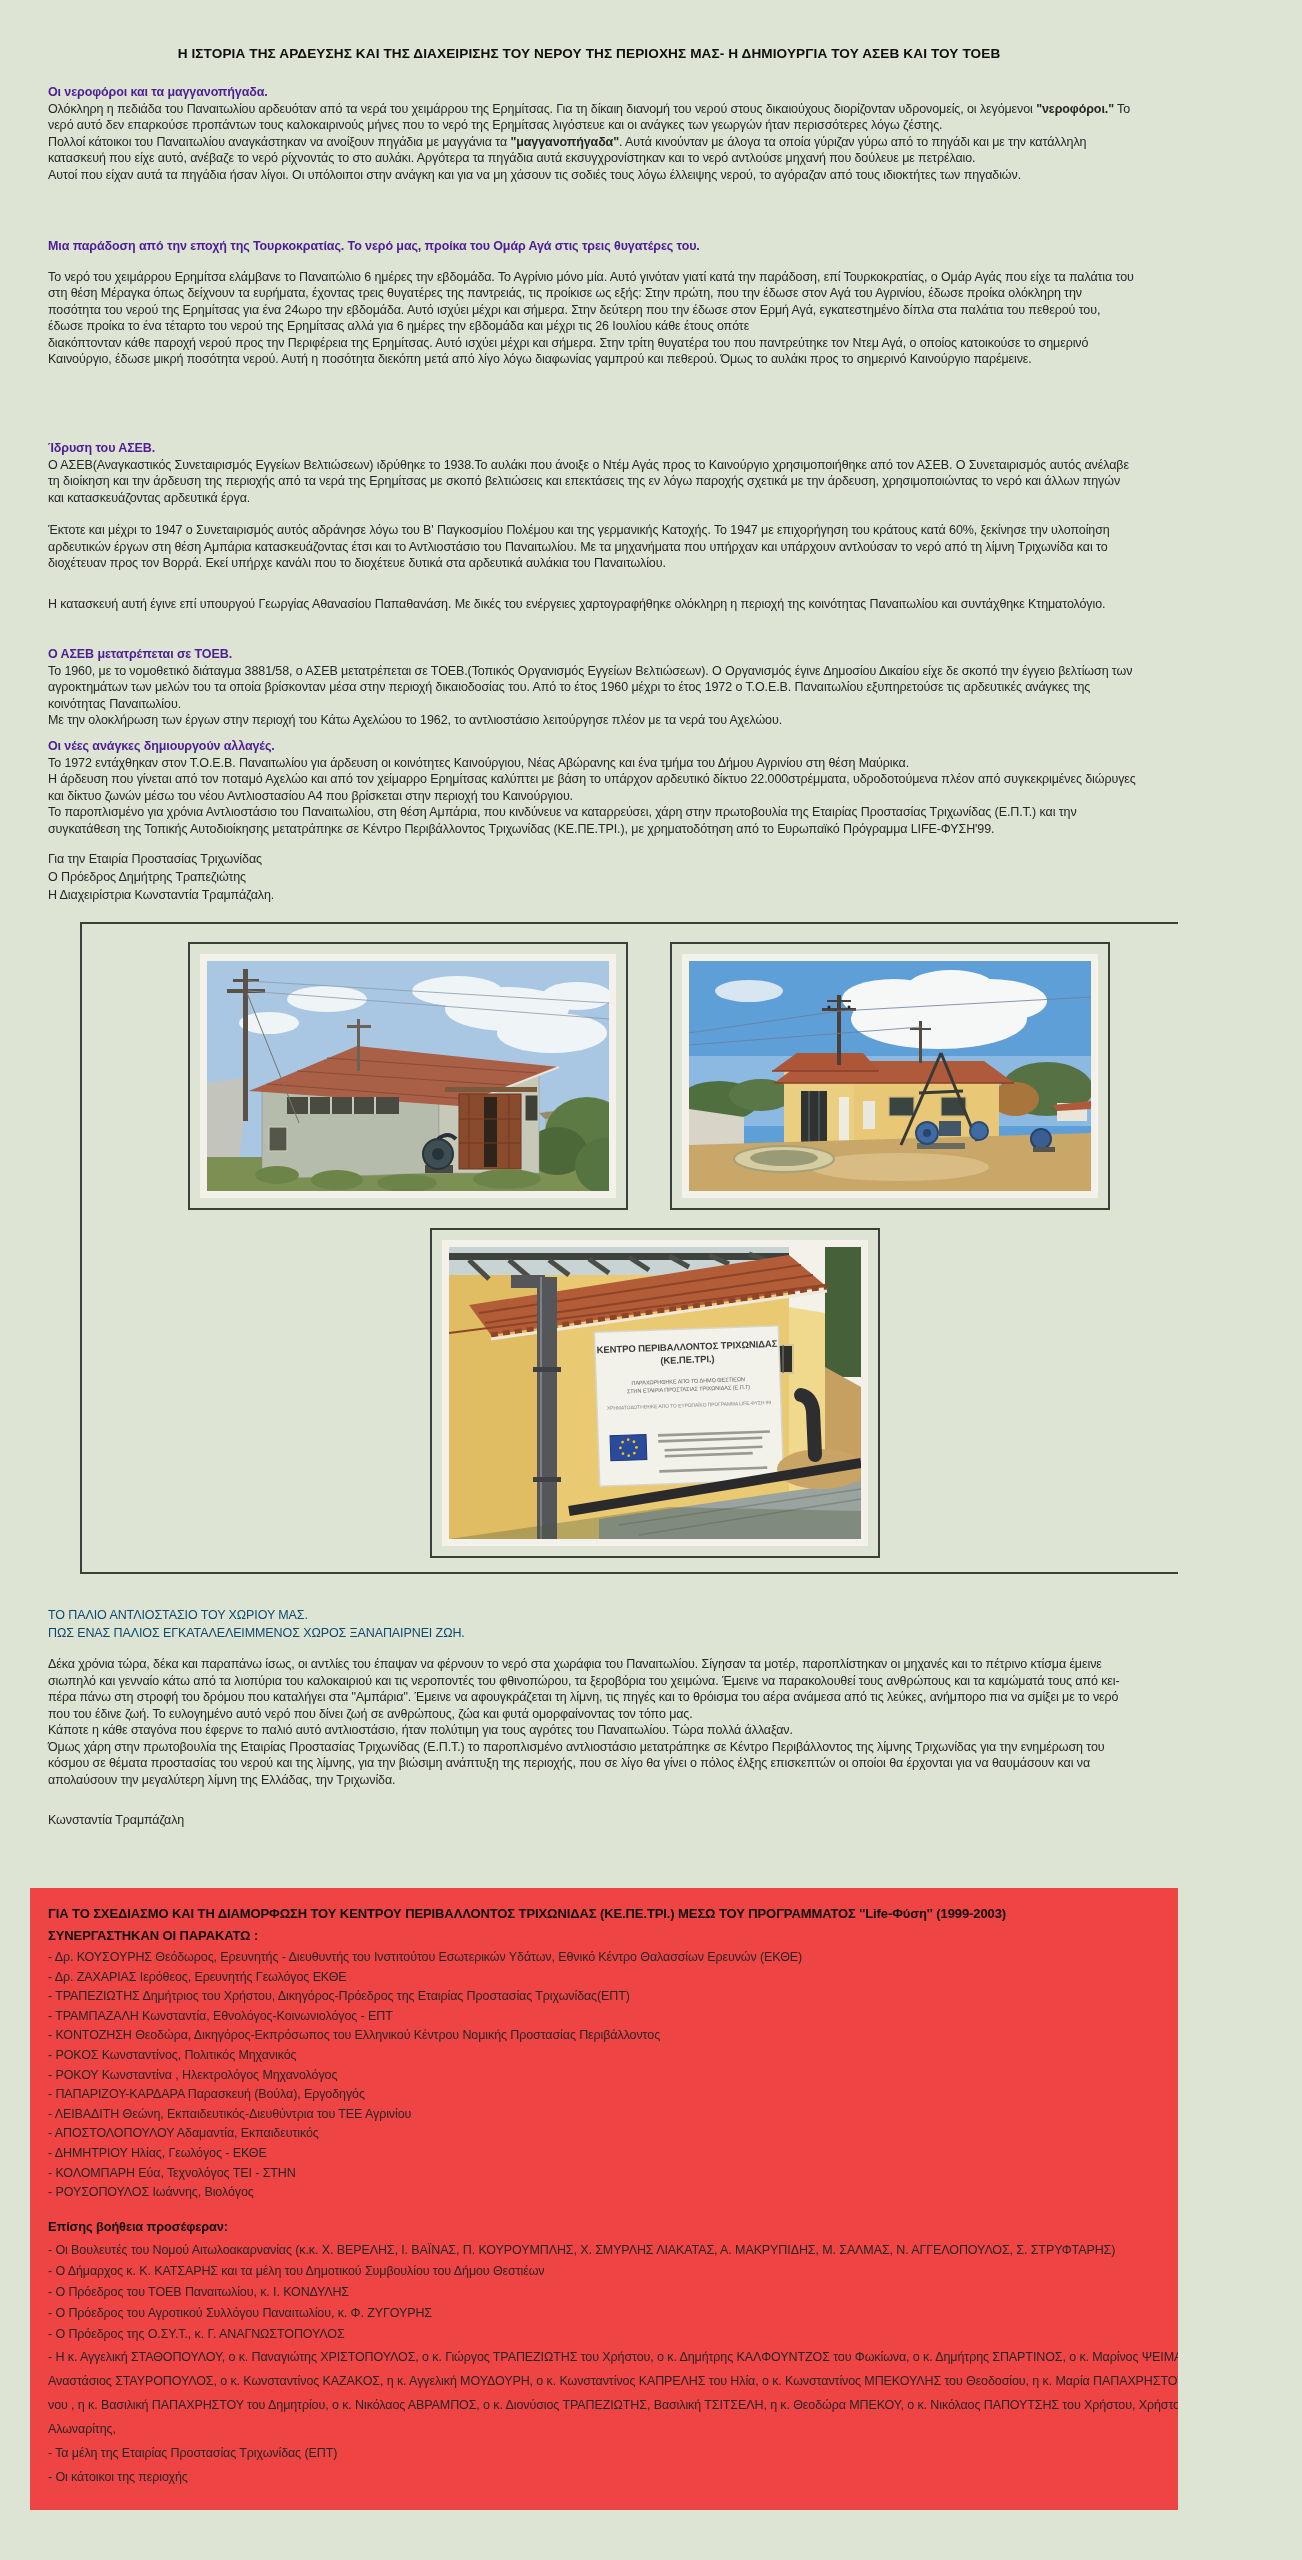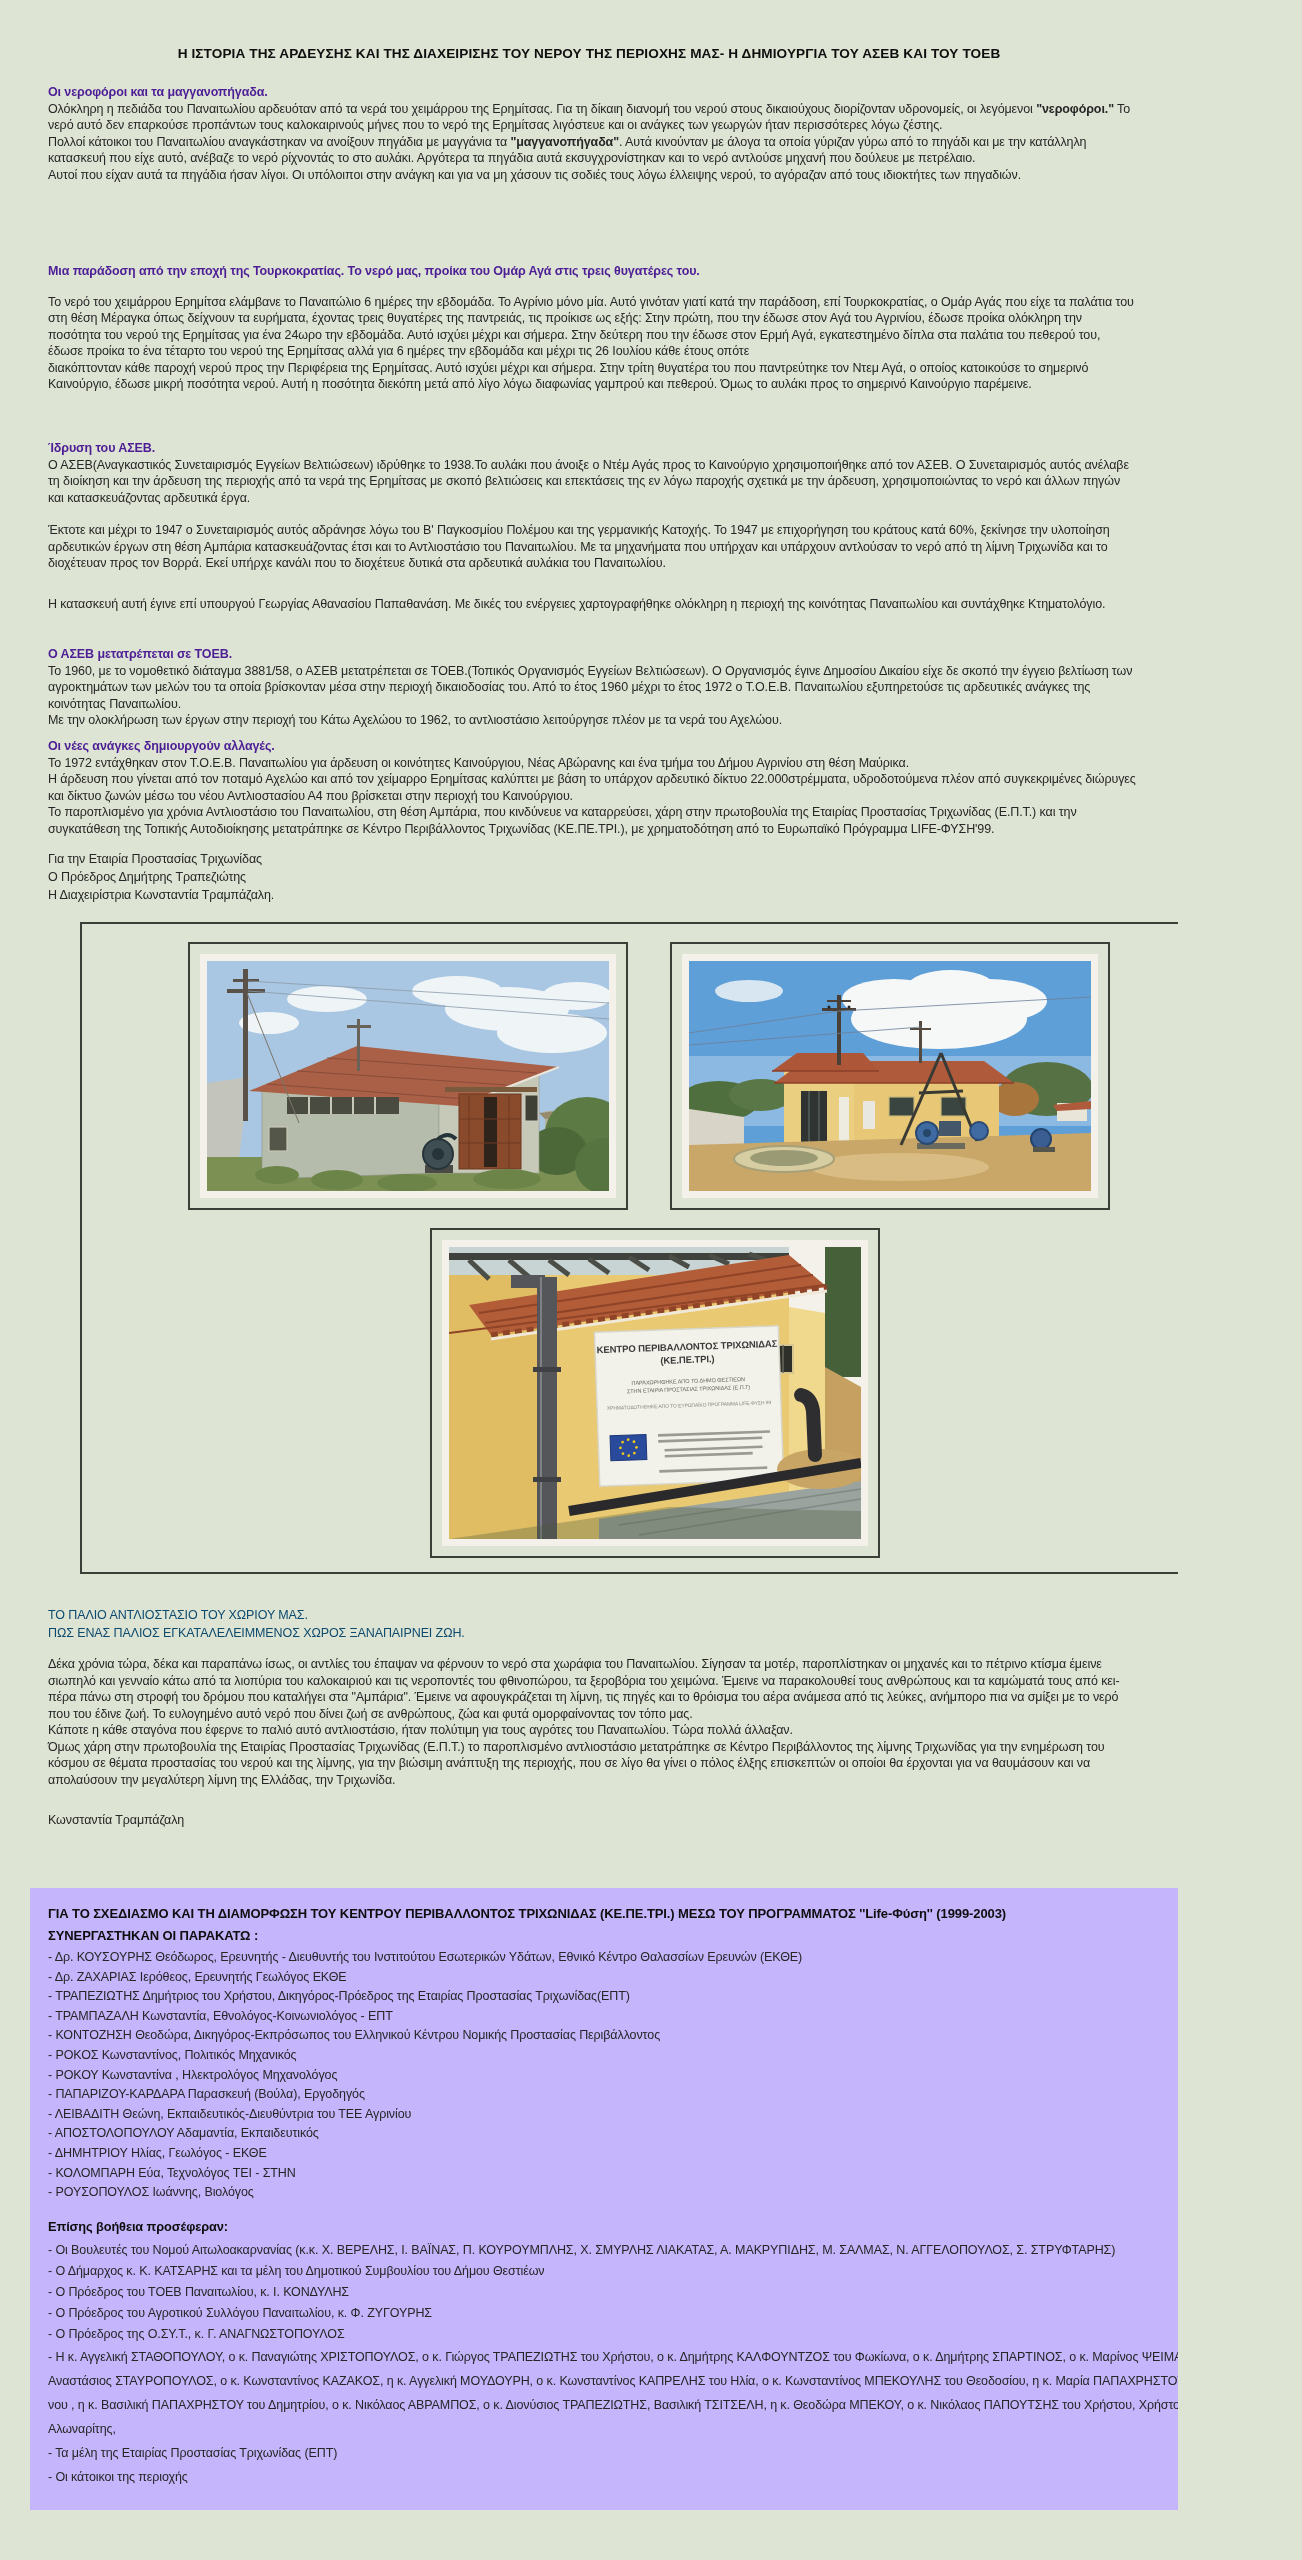--- a/index.html
+++ b/index.html
@@ -30,21 +30,21 @@
   .photo svg{display:block;}
   .f1{left:106px;top:18px;}
   .f2{left:588px;top:18px;}
   .f3{left:348px;top:304px;}
   
   .old{position:absolute;top:1606px;left:48px;right:40px;}
   .old-h{font-weight:normal;color:#0c4a6e;line-height:18px;}
   
   .credits{
     position:absolute;top:1888px;left:30px;width:1242px;height:622px;
-    background:#c4b5fd;box-sizing:border-box;padding:16px 18px 10px 18px;
+    background:#ef4444;box-sizing:border-box;padding:16px 18px 10px 18px;
   }
   .credits-hdr{font-weight:bold;font-size:13px;line-height:20px;color:#0e0e0e;margin-bottom:2px;}
   .credit-item{line-height:19.6px;}
   .helpers-hdr{font-weight:bold;font-size:12.8px;color:#0e0e0e;margin-top:16px;margin-bottom:5px;}
   .helper-item{line-height:21px;}
   .helper-big{line-height:24px;}
 </style>
 </head>
 <body>
 
@@ -52,21 +52,21 @@
 
   <div class="doc-title">Η ΙΣΤΟΡΙΑ ΤΗΣ ΑΡΔΕΥΣΗΣ ΚΑΙ ΤΗΣ ΔΙΑΧΕΙΡΙΣΗΣ ΤΟΥ ΝΕΡΟΥ ΤΗΣ ΠΕΡΙΟΧΗΣ ΜΑΣ- Η  ΔΗΜΙΟΥΡΓΙΑ ΤΟΥ ΑΣΕΒ ΚΑΙ ΤΟΥ ΤΟΕΒ</div>
 
   <div class="sec" style="top:84px;">
     <div class="sec-h">Οι νεροφόροι και τα μαγγανοπήγαδα.</div>
     <p><span>Ολόκληρη η πεδιάδα του Παναιτωλίου αρδευόταν από τα νερά του χειμάρρου της  Ερημίτσας. Για τη  δίκαιη διανομή του νερού στους δικαιούχους διορίζονταν υδρονομείς, οι λεγόμενοι </span><b>"νεροφόροι."</b><span>    Το νερό αυτό δεν επαρκούσε προπάντων τους καλοκαιρινούς μήνες που το νερό της Ερημίτσας λιγόστευε και οι ανάγκες των γεωργών ήταν περισσότερες λόγω ζέστης.</span></p>
     <p><span>Πολλοί κάτοικοι του Παναιτωλίου αναγκάστηκαν να ανοίξουν πηγάδια με μαγγάνια τα </span><b>"μαγγανοπήγαδα"</b><span>. Αυτά κινούνταν με άλογα τα οποία γύριζαν γύρω από το πηγάδι και με την κατάλληλη κατασκευή που είχε αυτό, ανέβαζε το νερό ρίχνοντάς το στο αυλάκι. Αργότερα τα πηγάδια αυτά εκσυγχρονίστηκαν και το νερό αντλούσε μηχανή που δούλευε με πετρέλαιο.</span></p>
     <p>Αυτοί που είχαν αυτά τα πηγάδια ήσαν λίγοι. Οι υπόλοιποι στην ανάγκη και για να μη χάσουν τις σοδιές τους λόγω έλλειψης νερού, το αγόραζαν από τους ιδιοκτήτες των πηγαδιών.</p>
   </div>
 
-  <div class="sec" style="top:263px;">
+  <div class="sec" style="top:238px;">
     <div class="sec-h">Μια παράδοση από την εποχή της Τουρκοκρατίας. Το νερό μας, προίκα του Ομάρ Αγά στις τρεις θυγατέρες του.</div>
     <p class="mt14">Το νερό του χειμάρρου Ερημίτσα ελάμβανε το Παναιτώλιο 6 ημέρες την εβδομάδα. Το Αγρίνιο μόνο μία. Αυτό γινόταν γιατί κατά την παράδοση, επί Τουρκοκρατίας, ο Ομάρ Αγάς που είχε τα παλάτια του στη θέση Μέραγκα όπως δείχνουν τα ευρήματα, έχοντας τρεις θυγατέρες της παντρειάς, τις προίκισε ως εξής: Στην πρώτη, που την έδωσε στον Αγά του Αγρινίου, έδωσε προίκα ολόκληρη την ποσότητα του νερού της Ερημίτσας   για ένα 24ωρο την εβδομάδα. Αυτό ισχύει μέχρι και σήμερα. Στην δεύτερη  που την έδωσε στον Ερμή Αγά, εγκατεστημένο δίπλα στα παλάτια του πεθερού του, έδωσε προίκα το ένα τέταρτο του νερού της Ερημίτσας αλλά για 6 ημέρες την εβδομάδα και μέχρι τις 26 Ιουλίου κάθε έτους οπότε</p>
     <p>διακόπτονταν κάθε παροχή νερού προς την Περιφέρεια  της Ερημίτσας. Αυτό ισχύει μέχρι και σήμερα. Στην τρίτη θυγατέρα του που παντρεύτηκε τον Ντεμ Αγά,  ο οποίος κατοικούσε το σημερινό Καινούργιο, έδωσε μικρή ποσότητα νερού. Αυτή  η ποσότητα διεκόπη μετά από λίγο λόγω διαφωνίας γαμπρού και πεθερού. Όμως το αυλάκι προς το σημερινό Καινούργιο παρέμεινε.</p>
   </div>
 
   <div class="sec" style="top:440px;">
     <div class="sec-h">Ίδρυση του ΑΣΕΒ.</div>
     <p>Ο ΑΣΕΒ(Αναγκαστικός Συνεταιρισμός Εγγείων Βελτιώσεων) ιδρύθηκε το 1938.Το αυλάκι που άνοιξε ο Ντέμ Αγάς προς το Καινούργιο χρησιμοποιήθηκε από τον ΑΣΕΒ.  Ο Συνεταιρισμός αυτός  ανέλαβε  τη διοίκηση και την άρδευση της περιοχής από  τα νερά της Ερημίτσας  με σκοπό   βελτιώσεις και επεκτάσεις της εν λόγω παροχής σχετικά με την άρδευση, χρησιμοποιώντας το νερό και άλλων πηγών και  κατασκευάζοντας  αρδευτικά έργα.</p>
     <p style="margin-top:16px;">Έκτοτε και μέχρι το 1947 ο Συνεταιρισμός αυτός αδράνησε λόγω του Β' Παγκοσμίου Πολέμου και της γερμανικής Κατοχής. Το 1947 με επιχορήγηση του κράτους κατά 60%, ξεκίνησε την υλοποίηση αρδευτικών έργων  στη θέση Αμπάρια κατασκευάζοντας έτσι και το Αντλιοστάσιο του Παναιτωλίου. Με τα μηχανήματα που υπήρχαν και υπάρχουν αντλούσαν το νερό από τη λίμνη Τριχωνίδα και το διοχέτευαν προς τον Βορρά. Εκεί υπήρχε κανάλι που το διοχέτευε δυτικά στα αρδευτικά αυλάκια του Παναιτωλίου.</p>
     <p style="margin-top:24px;">Η κατασκευή αυτή έγινε επί υπουργού  Γεωργίας Αθανασίου Παπαθανάση. Με δικές του ενέργειες χαρτογραφήθηκε  ολόκληρη η περιοχή της κοινότητας Παναιτωλίου και συντάχθηκε Κτηματολόγιο.</p>

